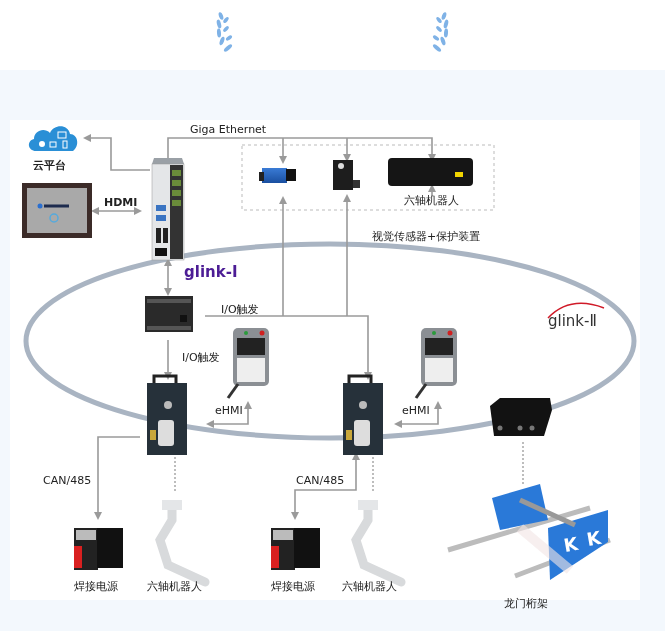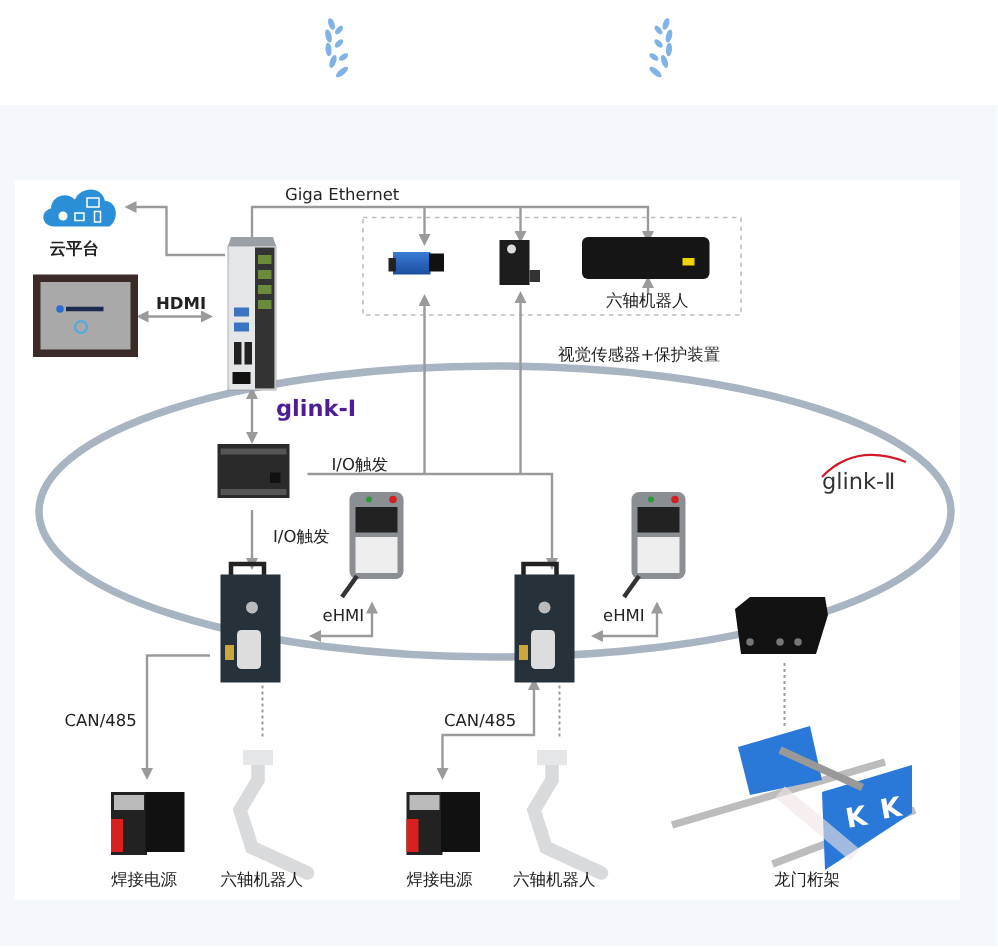--- a/index.html
+++ b/index.html
@@ -240,13 +240,13 @@
 <div class="lbl" style="left:221px; top:302px;">I/O触发</div>
 <div class="lbl" style="left:182px; top:350px;">I/O触发</div>
 <div class="lbl" style="left:215px; top:404px;">eHMI</div>
 <div class="lbl" style="left:402px; top:404px;">eHMI</div>
 <div class="lbl" style="left:43px; top:474px;">CAN/485</div>
 <div class="lbl" style="left:296px; top:474px;">CAN/485</div>
 <div class="lbl" style="left:74px; top:579px;">焊接电源</div>
 <div class="lbl" style="left:147px; top:579px;">六轴机器人</div>
 <div class="lbl" style="left:271px; top:579px;">焊接电源</div>
 <div class="lbl" style="left:342px; top:579px;">六轴机器人</div>
-<div class="lbl" style="left:504px; top:579px;margin-left:12px;">龙门桁架</div>
+<div class="lbl" style="left:504px; top:596px;">龙门桁架</div>
 
 </body></html>

